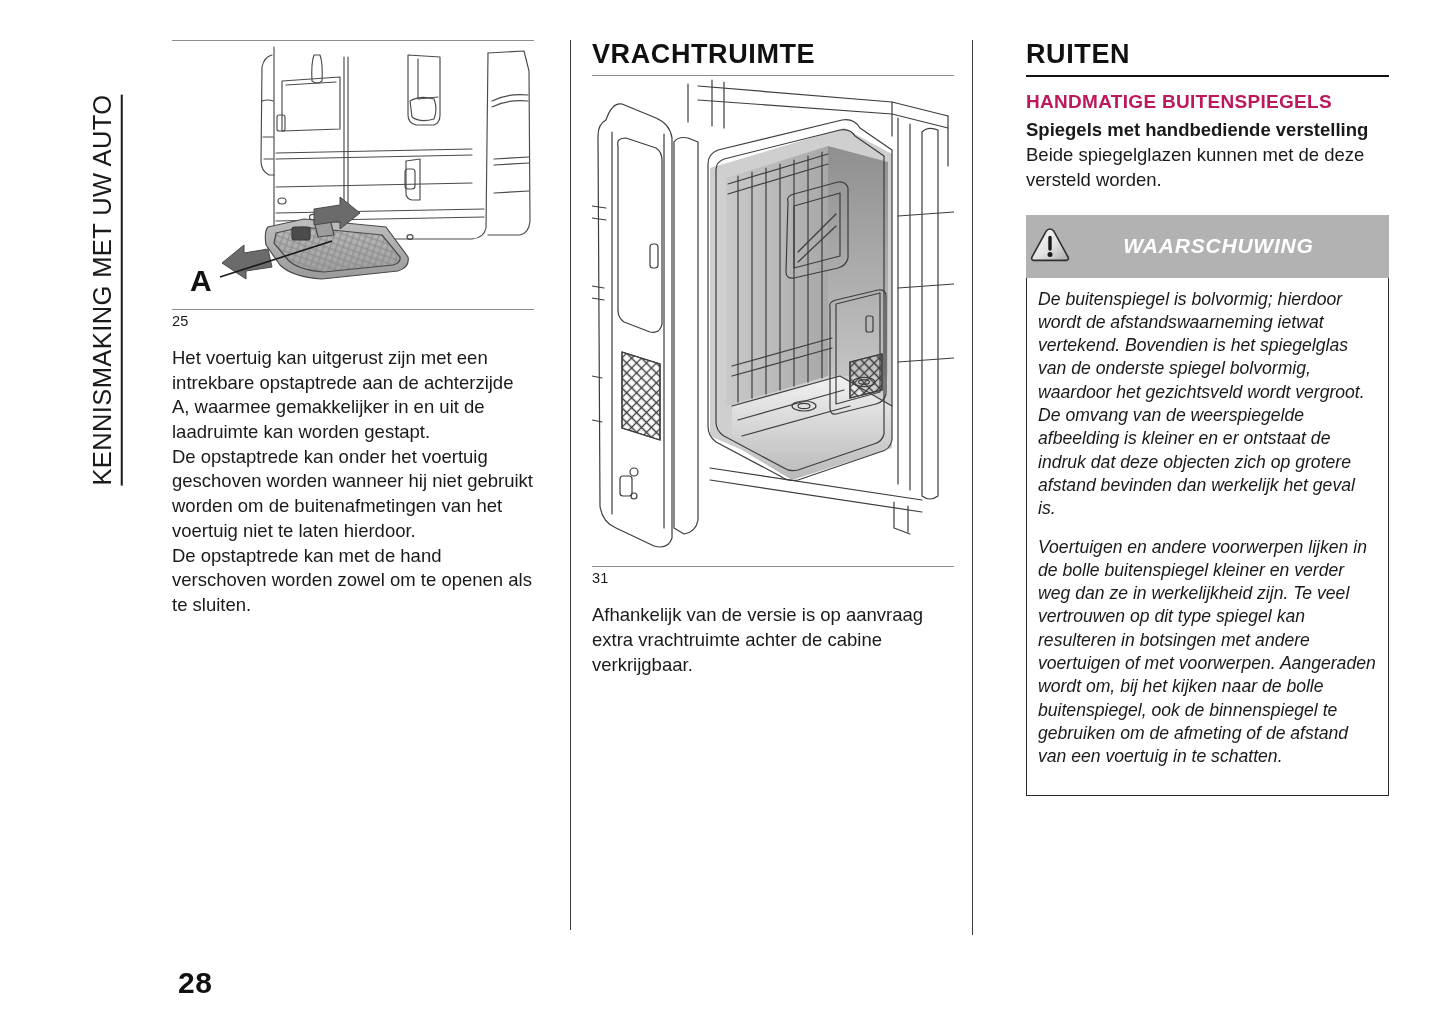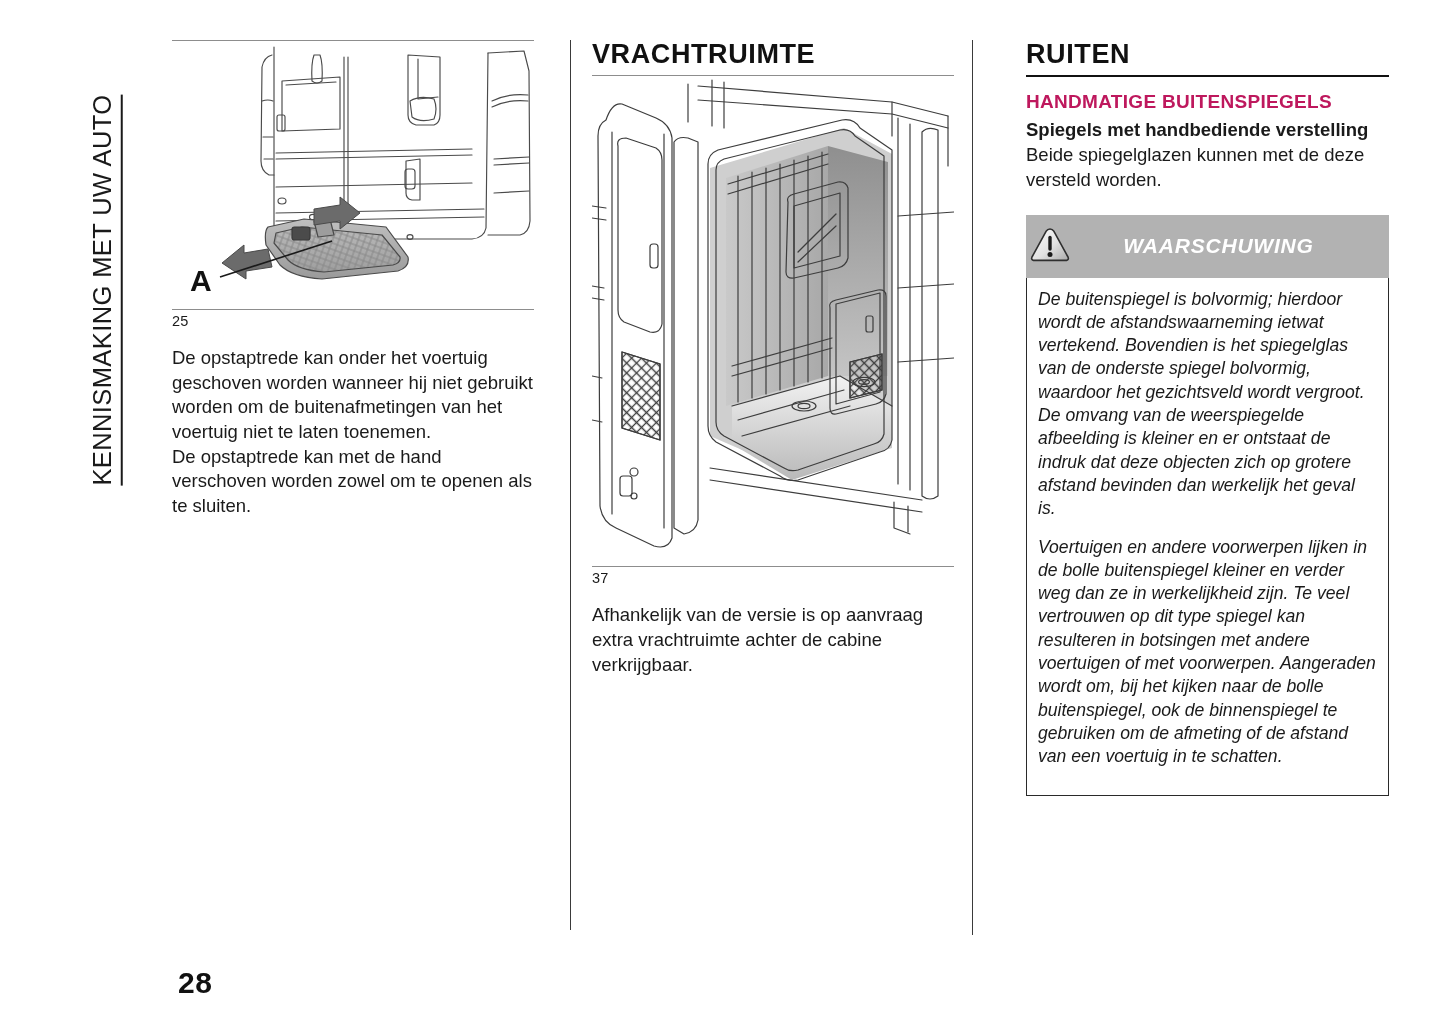--- a/index.html
+++ b/index.html
@@ -265,21 +265,22 @@
           <path d="M48 236 L160 200"></path>
         </g>
         <text x="18" y="250" font-family="Liberation Sans, sans-serif" font-size="30" font-weight="bold" fill="#111111">A</text>
       </svg>
 
       <hr class="figure-rule">
       <div class="figure-caption">25</div>
     </div>
 
     <div class="text-block">
-      <p class="body-text">De opstaptrede kan onder het voertuig geschoven worden wanneer hij niet gebruikt worden om de buitenafmetingen van het voertuig niet te laten toenemen.</p>
+      <p class="body-text">Het voertuig kan uitgerust zijn met een intrekbare opstaptrede aan de achterzijde A, waarmee gemakkelijker in en uit de laadruimte kan worden gestapt.</p>
+      <p class="body-text">De opstaptrede kan onder het voertuig geschoven worden wanneer hij niet gebruikt worden om de buitenafmetingen van het voertuig niet te laten hierdoor.</p>
       <p class="body-text">De opstaptrede kan met de hand verschoven worden zowel om te openen als te sluiten.</p>
     </div>
   </div>
 
   <div class="col col-2">
 
     <h1 class="section-title">VRACHTRUIMTE</h1>
     <hr class="figure-rule figure-top-rule">
 
     <div class="figure">
@@ -385,21 +386,21 @@
           <path d="M118 392 L330 424"></path>
           <path d="M118 404 L330 436"></path>
           <path d="M302 426 L302 452 L318 458"></path>
           <path d="M316 430 L316 456"></path>
         </g>
         <path d="M30 276 L68 288 L68 364 L30 352 Z" fill="url(#mesh)" stroke="#3d3d3d" stroke-width="1.2"></path>
         <path d="M258 286 L290 278 L290 314 L258 322 Z" fill="url(#mesh)" stroke="#3d3d3d" stroke-width="1.2"></path>
       </svg>
 
       <hr class="figure-rule">
-      <div class="figure-caption">37</div>
+      <div class="figure-caption">31</div>
     </div>
 
     <div class="text-block">
       <p class="body-text">Afhankelijk van de versie is op aanvraag extra vrachtruimte achter de cabine verkrijgbaar.</p>
     </div>
   </div>
 
   <div class="col col-3">
 
     <h1 class="section-title">RUITEN</h1>

